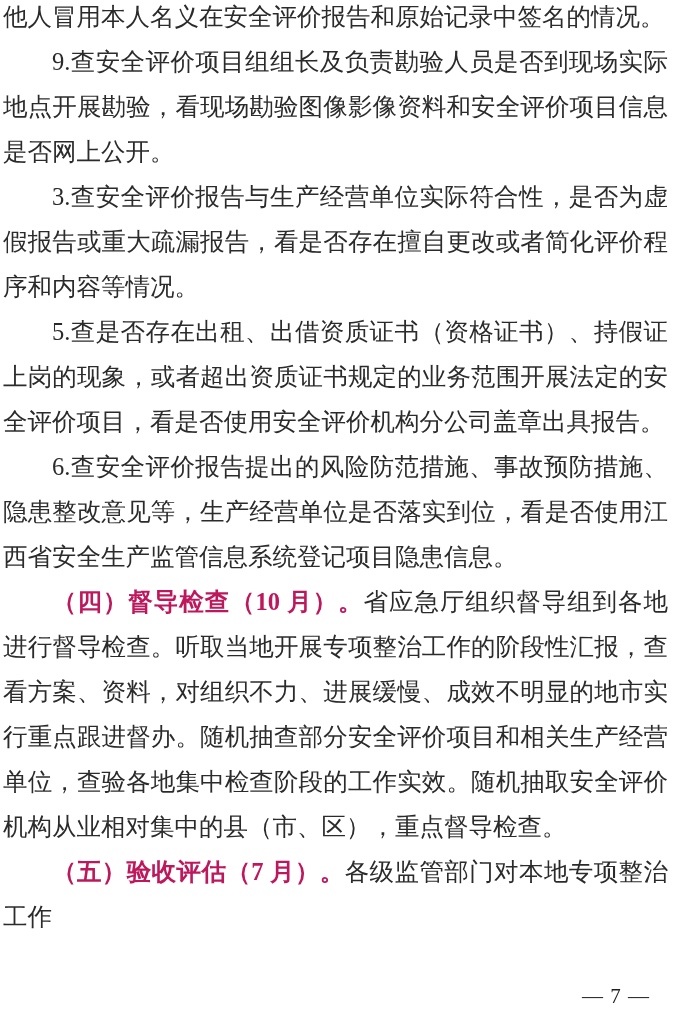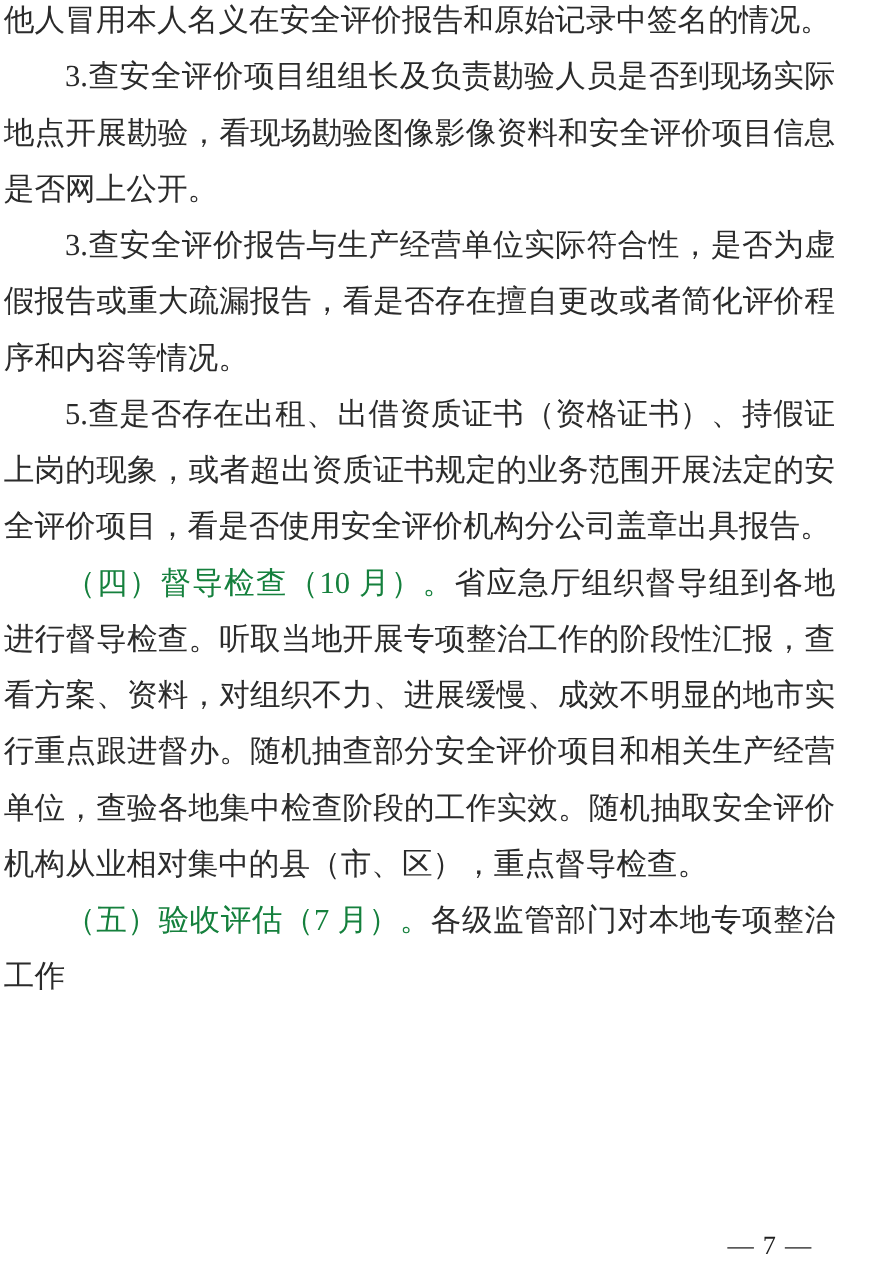--- a/index.html
+++ b/index.html
@@ -28,40 +28,41 @@
     text-justify: inter-character;
   }
   .para {
     margin: 0;
     padding: 0;
   }
   .para.indent {
     text-indent: 2em;
   }
   .para b.lead {
-    color: #15803d;
-    font-weight: 400;
+    color: #be185d;
+    font-weight: 700;
   }
   .page-number {
     position: absolute;
     right: 26px;
     bottom: 8px;
     font-size: 21px;
     line-height: 21px;
     color: #1f1f1f;
     letter-spacing: 1px;
     font-family: "Liberation Serif", "DejaVu Serif", serif;
   }
 </style>
 </head>
 <body>
 
 <div class="page">
   <div class="doc-body">
       <p class="para">他人冒用本人名义在安全评价报告和原始记录中签名的情况。</p>
-      <p class="para indent">3.查安全评价项目组组长及负责勘验人员是否到现场实际地点开展勘验，看现场勘验图像影像资料和安全评价项目信息是否网上公开。</p>
+      <p class="para indent">9.查安全评价项目组组长及负责勘验人员是否到现场实际地点开展勘验，看现场勘验图像影像资料和安全评价项目信息是否网上公开。</p>
       <p class="para indent">3.查安全评价报告与生产经营单位实际符合性，是否为虚假报告或重大疏漏报告，看是否存在擅自更改或者简化评价程序和内容等情况。</p>
       <p class="para indent">5.查是否存在出租、出借资质证书（资格证书）、持假证上岗的现象，或者超出资质证书规定的业务范围开展法定的安全评价项目，看是否使用安全评价机构分公司盖章出具报告。</p>
+      <p class="para indent">6.查安全评价报告提出的风险防范措施、事故预防措施、隐患整改意见等，生产经营单位是否落实到位，看是否使用江西省安全生产监管信息系统登记项目隐患信息。</p>
       <p class="para indent"><b class="lead">（四）督导检查（10 月）。</b>省应急厅组织督导组到各地进行督导检查。听取当地开展专项整治工作的阶段性汇报，查看方案、资料，对组织不力、进展缓慢、成效不明显的地市实行重点跟进督办。随机抽查部分安全评价项目和相关生产经营单位，查验各地集中检查阶段的工作实效。随机抽取安全评价机构从业相对集中的县（市、区），重点督导检查。</p>
       <p class="para indent"><b class="lead">（五）验收评估（7 月）。</b>各级监管部门对本地专项整治工作</p>
     </div>
   <div class="page-number">— 7 —</div>
 </div>
 
 </body></html>

